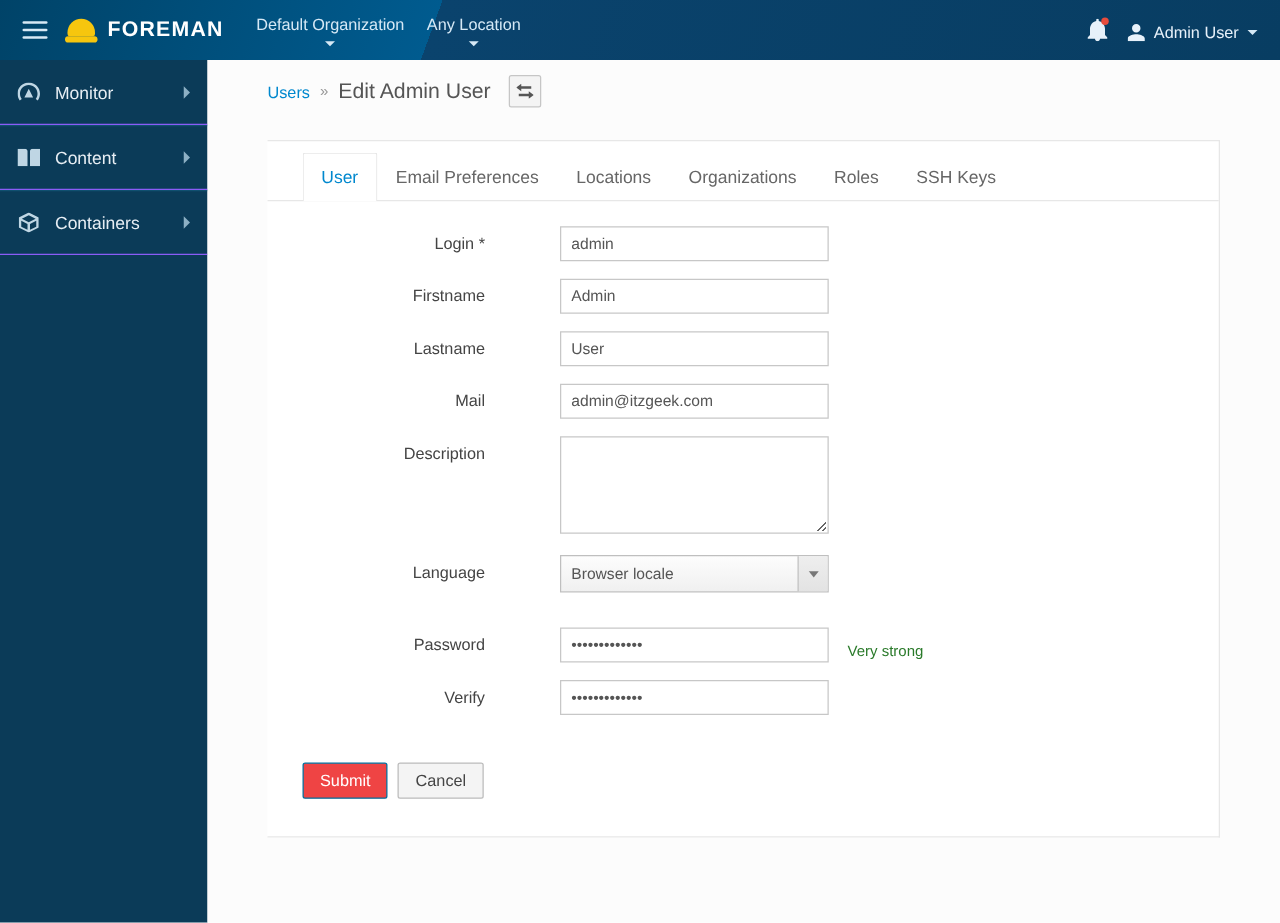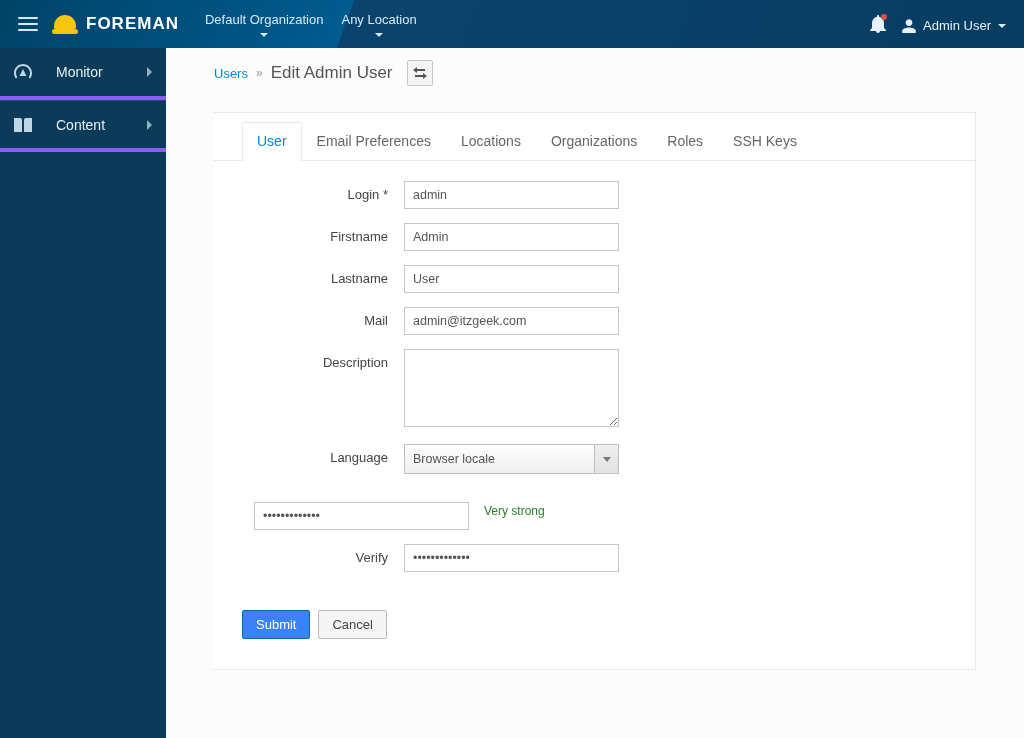--- a/index.html
+++ b/index.html
@@ -74,23 +74,23 @@
   .user-menu { display:flex; align-items:center; gap:7px; color:#e7f1fa; cursor:pointer; font-size:13px;}
   .user-icon svg { display:block; }
 
   
   .sidebar {
     position:absolute; left:0; top:48px; bottom:0; width:166px;
     background:#0b3b58;
   }
   .side-item {
     height:52px; display:flex; align-items:center;
-    padding:0 14px; color:#e7eef4; border-bottom:4px solid #8b5cf6;
+    padding:0 14px; color:#e7eef4; border-bottom:1px solid #8b5cf6;
     border-top:1px solid #10506f;
-    cursor:pointer; gap:24px; font-size:14px;
+    cursor:pointer; gap:12px; font-size:14px;
   }
   .side-item:first-child{ border-top:none; }
   .side-arrow {
     margin-left:auto;
     width:0;height:0; border-top:5px solid transparent; border-bottom:5px solid transparent;
     border-left:5px solid #8db0c4;
   }
   .side-icon { width:18px; display:flex; justify-content:center; color:#bfd6e4;}
   .side-icon svg{display:block;}
 
@@ -139,21 +139,21 @@
     padding:20px 40px 4px 40px;
     width: 720px;
   }
   .row {
     display:flex; align-items:flex-start; margin-bottom:14px;
   }
   .row label {
     width:150px; text-align:right; padding-right:16px; padding-top:6px;
     color:#444; font-size:13px;
   }
-  .row .control { width:178px; position:relative;}
+  .row .control { width:178px; position:relative;margin-left:44px;}
   .row input[type=text], .row input[type=password], .row textarea {
     width:215px; padding:6px 8px; font-size:12.5px;
     border:1px solid #c7c7c7; color:#555; background:#fff;
     font-family:inherit;
   }
   .row textarea { height:78px; resize:both; }
   .select-ctl {
     width:215px; height:30px; border:1px solid #bfbfbf; background:linear-gradient(#fdfdfd,#f0f0f0);
     display:flex; align-items:center; padding:0 14px 0 8px; position:relative;
     font-size:12.5px; color:#555; cursor:pointer;
@@ -161,30 +161,30 @@
   .select-ctl .dd-btn {
     position:absolute; right:0; top:0; bottom:0; width:24px;
     border-left:1px solid #bfbfbf; display:flex;align-items:center;justify-content:center;
     background:linear-gradient(#eee,#e3e3e3);
   }
   .select-ctl .dd-btn .tri{
     width:0;height:0;border-left:4px solid transparent;border-right:4px solid transparent;
     border-top:5px solid #777;
   }
   .help-text {
-    position:absolute; left:230px; top:2px; font-size:12px; color:#2a7a2a; white-space:nowrap;
+    position:absolute; left:230px; top:12px; font-size:12px; color:#2a7a2a; white-space:nowrap;
   }
   .pw-strong input{ border-bottom:2px solid #186318; }
   .actions { padding:20px 0 0 28px; display:flex; gap:8px; }
   .btn {
     padding:6px 13px; font-size:13px; border-radius:2px; cursor:pointer;
     border:1px solid #bbb; background:#f4f4f4; color:#444;
   }
   .btn-primary {
-    border-color:#006e9c; background:#3b82f6; color:#fff;
+    border-color:#006e9c; background:#ef4444; color:#fff;
   }
 </style>
 </head>
 <body>
 
 <div class="topbar">
   <div class="hamburger">
       <span class="hamburger-lines"></span>
     </div>
   <div class="logo">
@@ -231,20 +231,29 @@
     <span>Monitor</span>
     <span class="side-arrow"></span>
   </div>
   <div class="side-item">
     <span class="side-icon">
       <svg width="18" height="14" viewBox="0 0 18 14">
           <path fill="currentColor" d="M0 0v14h8V2c0-1.1-.9-2-2-2H0zm10 2v12h8V0h-6c-1.1 0-2 .9-2 2z"></path>
         </svg>
     </span>
     <span>Content</span>
+    <span class="side-arrow"></span>
+  </div>
+  <div class="side-item">
+    <span class="side-icon">
+      <svg width="16" height="16" viewBox="0 0 16 16">
+          <path fill="currentColor" d="M8 0L0 4v8l8 4 8-4V4L8 0zm0 2.2L13.5 5 8 7.8 2.5 5 8 2.2zM2 6.6l5 2.5v4.7l-5-2.5V6.6zm7 7.2V9.1l5-2.5v4.7l-5 2.5z"></path>
+        </svg>
+    </span>
+    <span>Containers</span>
     <span class="side-arrow"></span>
   </div>
 </div>
 
 <div class="main">
   <div class="breadcrumb">
     <a href="#">Users</a>
     <span class="sep">»</span>
     <span class="title">Edit Admin User</span>
     <span class="switch-btn">
@@ -301,20 +310,21 @@
               </span>
           </div>
         </div>
       </div>
 
       <div class="row">
       </div>
 
 
       <div class="row pw-strong">
+        <label>Password</label>
         <div class="control">
           <input type="password" value="•••••••••••••" style="">
           <span class="help-text">Very strong</span>
         </div>
       </div>
 
       <div class="row">
         <label>Verify</label>
         <div class="control"><input type="password" value="•••••••••••••" style=""></div>
       </div>

